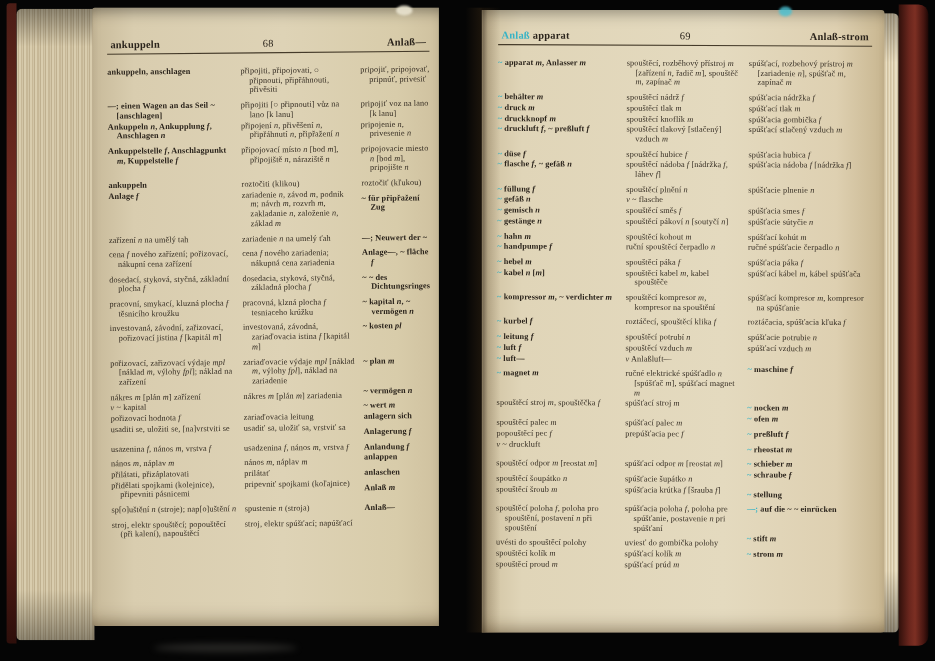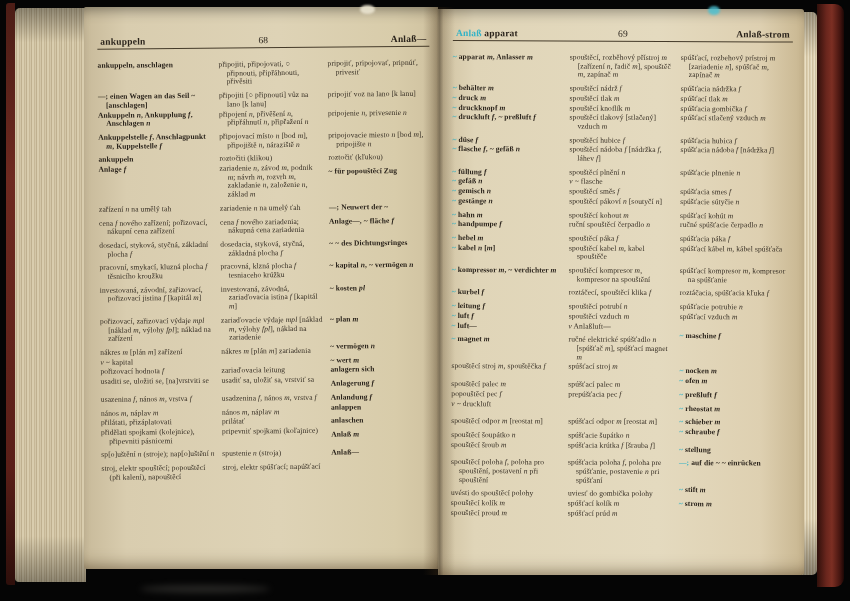--- a/index.html
+++ b/index.html
@@ -17,21 +17,21 @@
     background:
       linear-gradient(180deg,rgba(0,0,0,.35),rgba(0,0,0,0) 6%,rgba(0,0,0,0) 92%,rgba(0,0,0,.35)),
       repeating-linear-gradient(90deg,#d3c6a7 0 1px,#bfb08f 1px 2px,#d9cdae 2px 4px,#c7b897 4px 5px);}
   .fore-edge-right{position:absolute;left:802px;top:12px;width:15px;height:563px;border-radius:0 5px 5px 0;
     background:
       linear-gradient(180deg,rgba(0,0,0,.3),rgba(0,0,0,0) 8%,rgba(0,0,0,0) 90%,rgba(0,0,0,.4)),
       repeating-linear-gradient(90deg,#e8dec4 0 1px,#cfc1a1 1px 2px,#decfae 2px 3px);}
 
   
   .page{position:absolute;overflow:hidden;color:#2e2720;}
-  .page.left{left:84px;top:7px;width:354px;height:562px;border-radius:2px 0 0 3px;
+  .page.left{left:84px;top:7px;width:315px;height:562px;border-radius:2px 0 0 3px;
     background:linear-gradient(90deg,#c8ba9a,#d9cdaf 12%,#ded3b6 55%,#d8ccaa 88%,#cfc19f);
     box-shadow:inset 0 12px 14px -10px rgba(0,0,0,.45), inset 0 -14px 16px -12px rgba(60,40,15,.55);text-decoration:underline;}
   .page.right{left:438px;top:9px;width:366px;height:566px;border-radius:0 3px 3px 0;
     background:linear-gradient(90deg,#cfc1a0,#e0d5b8 10%,#e4dabf 60%,#ded0b1 88%,#c8b690);
     box-shadow:inset 0 12px 14px -10px rgba(0,0,0,.4), inset 0 -14px 16px -12px rgba(60,40,15,.55);}
   .gutter{position:absolute;left:423px;top:7px;width:32px;height:568px;pointer-events:none;
     background:linear-gradient(90deg,rgba(70,50,25,0),rgba(70,50,25,.32) 42%,rgba(38,26,12,.45) 52%,rgba(70,50,25,.22) 64%,rgba(70,50,25,0));}
 
   .content{position:absolute;left:0;right:0;top:0;}
   .page.left  .content{padding:30px 9px 0 13px;transform:rotate(-0.55deg);transform-origin:top left;}
@@ -87,21 +87,21 @@
           <div class="cell c2">připojení <i>n</i>, přivěšení <i>n</i>, připřáhnutí <i>n</i>, připřažení <i>n</i></div>
           <div class="cell c3">pripojenie <i>n</i>, privesenie <i>n</i></div>
           <div class="cell c1 gap">Ankuppelstelle <i>f</i>, Anschlagpunkt <i>m</i>, Kuppelstelle <i>f</i></div>
           <div class="cell c2 gap">připojovací místo <i>n</i> [bod <i>m</i>], připojiště <i>n</i>, náraziště <i>n</i></div>
           <div class="cell c3 gap">pripojovacie miesto <i>n</i> [bod <i>m</i>], pripojište <i>n</i></div>
           <div class="cell c1 gap">ankuppeln</div>
           <div class="cell c2 gap">roztočiti (klikou)</div>
           <div class="cell c3 gap">roztočiť (kľukou)</div>
           <div class="cell c1">Anlage <i>f</i></div>
           <div class="cell c3">zariadenie <i>n</i>, závod <i>m</i>, podnik <i>m</i>; návrh <i>m</i>, rozvrh <i>m</i>, zakladanie <i>n</i>, založenie <i>n</i>, základ <i>m</i></div>
-          <div class="cell c1 gap">~ für popouštěcí Zug</div>
+          <div class="cell c1 gap">~ für připřažení Zug</div>
           <div class="cell c2 gap">zařízení <i>n</i> na umělý tah</div>
           <div class="cell c3 gap">zariadenie <i>n</i> na umelý ťah</div>
           <div class="cell c1 gap">—; Neuwert der ~</div>
           <div class="cell c2 gap">cena <i>f</i> nového zařízení; pořizovací, nákupní cena zařízení</div>
           <div class="cell c3 gap">cena <i>f</i> nového zariadenia; nákupná cena zariadenia</div>
           <div class="cell c1 gap">Anlage—, ~ fläche <i>f</i></div>
           <div class="cell c2 gap">dosedací, styková, styčná, základní plocha <i>f</i></div>
           <div class="cell c3 gap">dosedacia, styková, styčná, základná plocha <i>f</i></div>
           <div class="cell c1 gap">~ ~ des Dichtungsringes</div>
           <div class="cell c2 gap">pracovní, smykací, kluzná plocha <i>f</i> těsnicího kroužku</div>

